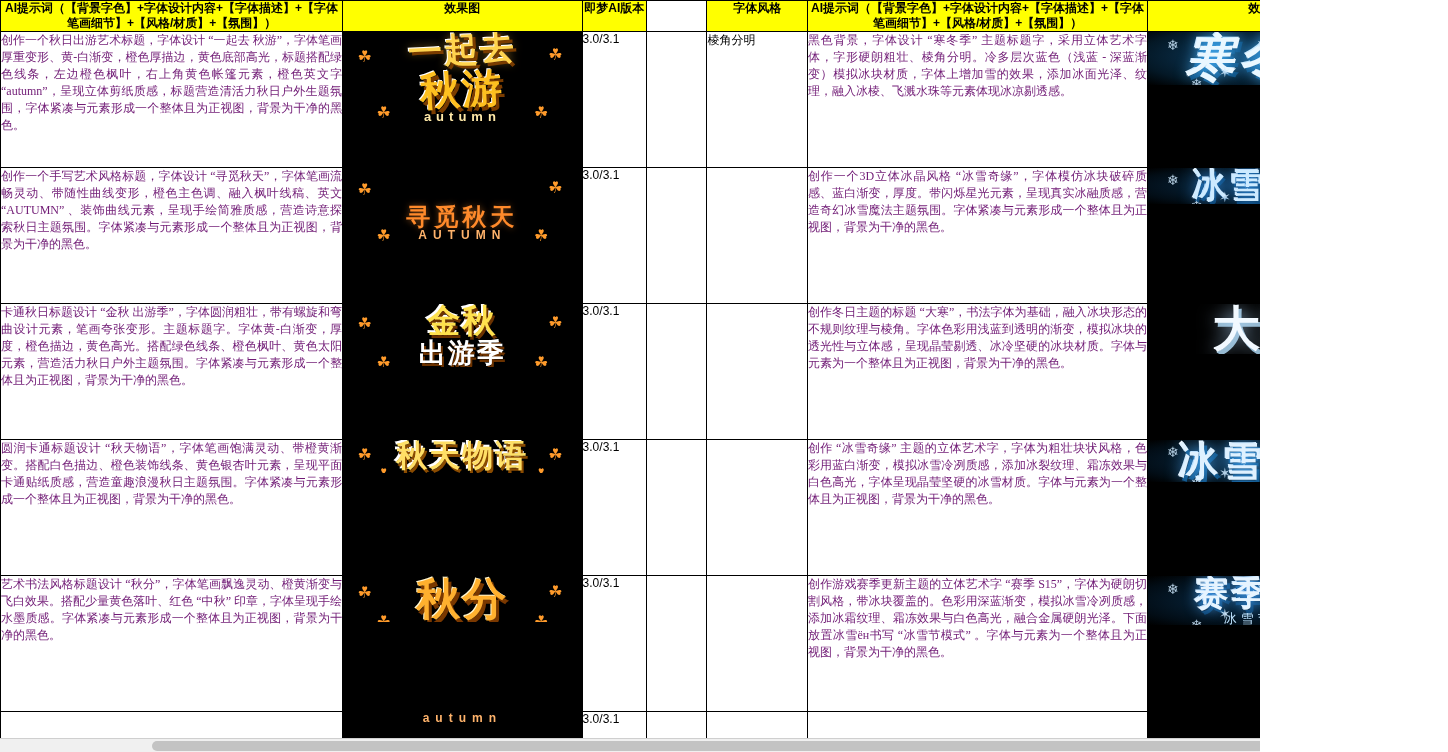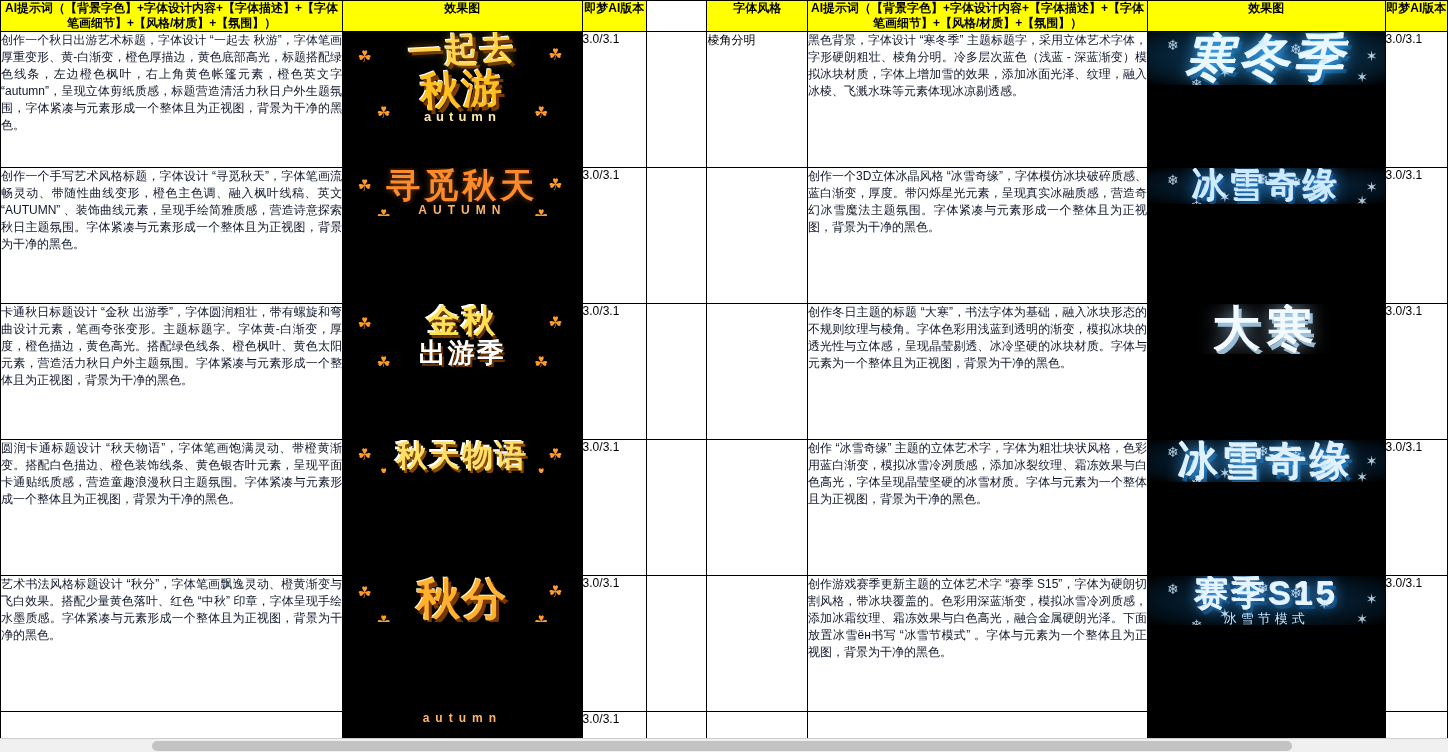--- a/index.html
+++ b/index.html
@@ -4,21 +4,21 @@
 <style>
   * { box-sizing: border-box; }
   html, body {
     margin: 0; padding: 0;
     width: 1448px; height: 752px;
     overflow: hidden;
     background: #ffffff;
     font-family: "Liberation Sans", sans-serif;
   }
   #sheet {
-    width: 1448px;
+    width: 1260px;
     height: 752px;
     position: relative;
     overflow: hidden;
   }
   table.grid {
     border-collapse: collapse;
     table-layout: fixed;
     width: 1448px;
   }
   table.grid td, table.grid th {
@@ -33,22 +33,23 @@
     font-weight: bold;
     line-height: 15px;
     padding: 2px 3px;
     vertical-align: top;
     color: #000;
   }
   .prompt-cell {
     font-size: 12px;
     line-height: 17px;
     padding: 4px 4px 4px 2px;
-    color: #0f172a;
+    color: #701a75;
     text-align: justify;
+    font-family: Liberation Serif, serif;
   }
   .ver-cell {
     font-size: 12px;
     color: #000;
     text-align: left;
     vertical-align: middle;
   }
   .img-cell {
     padding: 0;
     background: #000;
@@ -99,24 +100,25 @@
     text-shadow: 3px 4px 0 #7a3c00, -1px -1px 0 #fff;
     transform: rotate(-3deg);
   }
   .s-autumn1 .sub {
     font-size: 13px;
     color: #ffe9a8;
     letter-spacing: 5px;
     font-weight: bold;
   }
   .s-line .l1 {
-    font-size: 34px;
+    font-size: 24px;
     color: #ff8a2b;
     letter-spacing: 4px;
     text-shadow: 0 0 6px rgba(255,140,40,.5);
+    margin-top: 36px;
   }
   .s-line .sub {
     font-size: 12px;
     color: #ffb36b;
     letter-spacing: 6px;
   }
   .s-round .l1 {
     font-size: 33px;
     color: #ffe14d;
     text-shadow: 2px 3px 0 #6b3200, -2px -2px 0 #fff;

